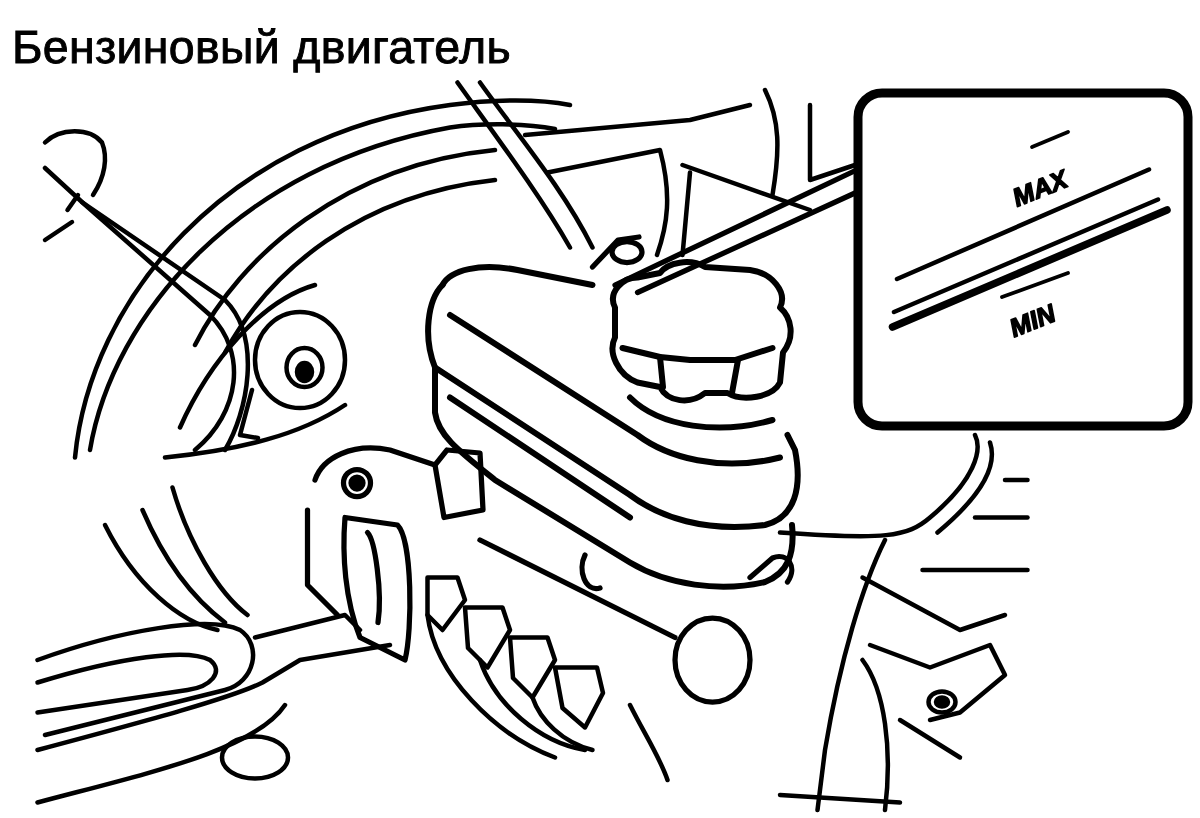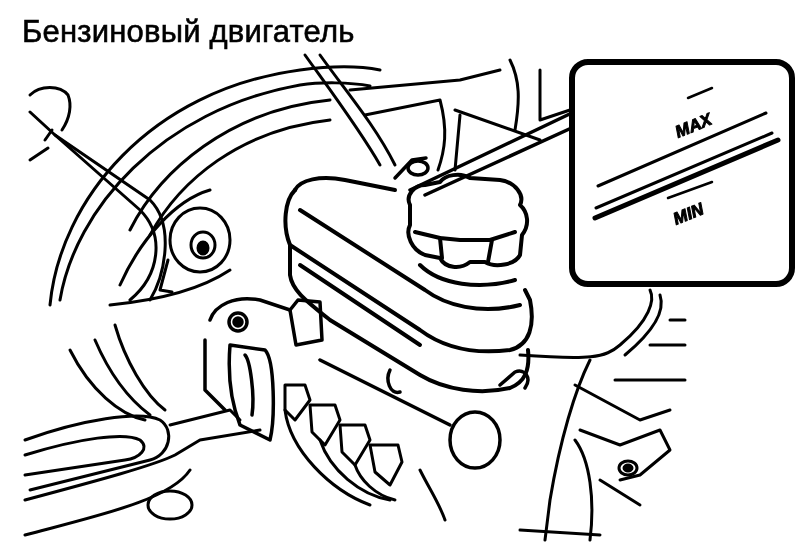--- a/index.html
+++ b/index.html
@@ -3,21 +3,20 @@
   <meta charset="utf-8">
   <style>
     html, body { margin: 0; padding: 0; background: #ffffff; }
     body { width: 800px; height: 545px; position: relative; overflow: hidden; }
     .title {
       position: absolute; left: 8px; top: 14px;
       font-family: "Liberation Sans", "DejaVu Sans", sans-serif;
       font-size: 31px; font-weight: 400; color: #000;
       letter-spacing: 0.2px; -webkit-text-stroke: 0.6px #000;
       white-space: nowrap;
-      margin-left: 14px;
     }
     svg.art { position: absolute; left: 0; top: 0; }
     .lbl {
       font-family: "Liberation Sans", "DejaVu Sans", sans-serif;
       font-style: italic; font-weight: 700; font-size: 17px; fill: #000;
     }
   </style>
 </head>
 <body>
 

